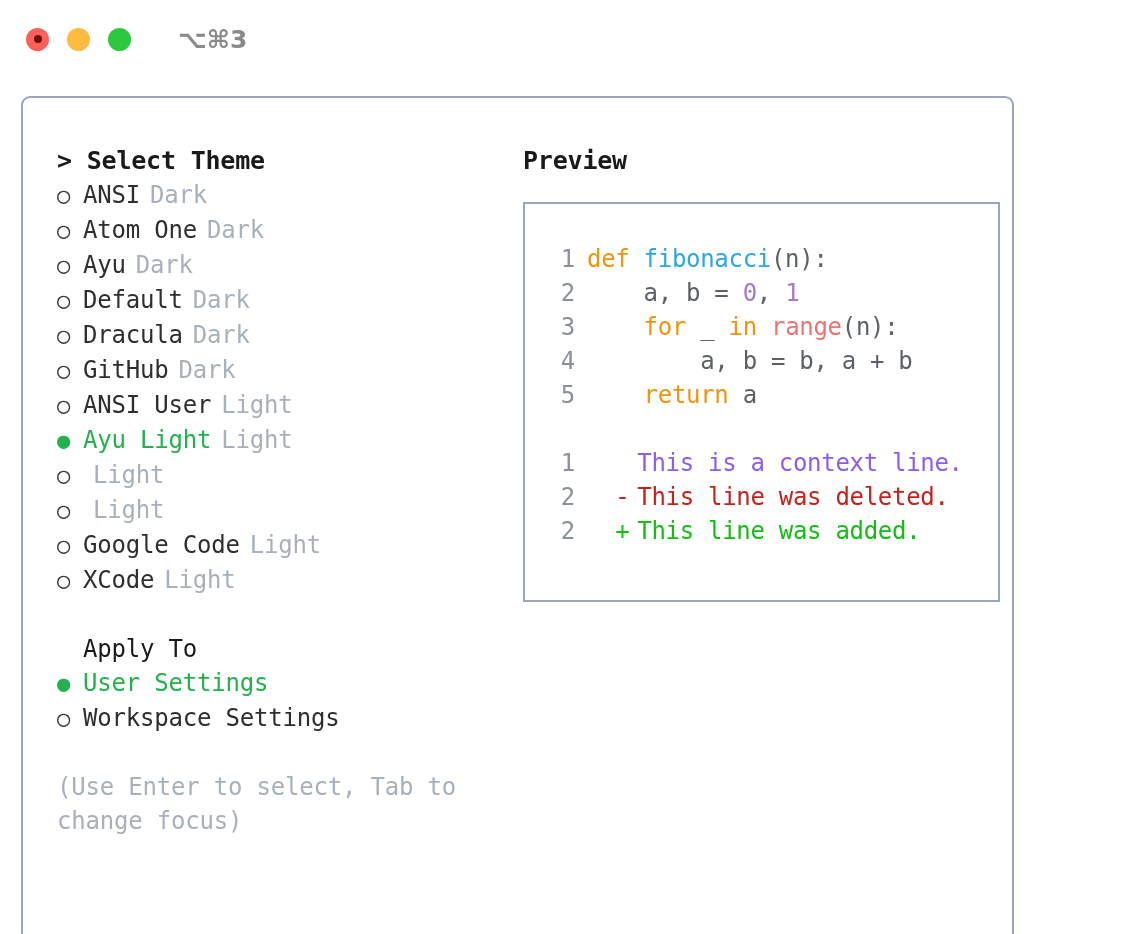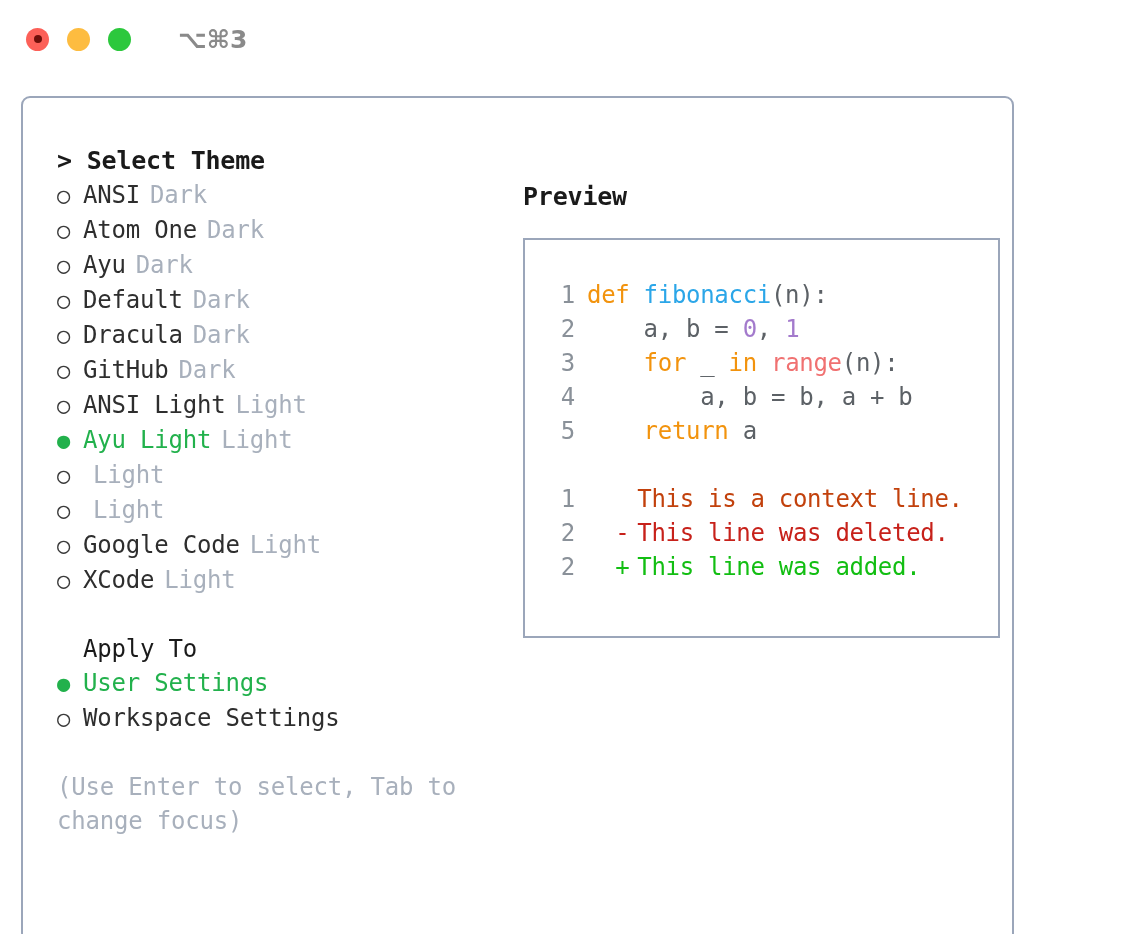--- a/index.html
+++ b/index.html
@@ -153,21 +153,20 @@
     flex: 1 1 auto;
     padding-left: 22px;
     box-sizing: border-box;
   }
   .preview-title {
     font-size: 25px;
     font-weight: 700;
     color: #1A1A1A;
     line-height: 34px;
     letter-spacing: -0.2px;
-    margin-top: 36px;
   }
   .preview-box {
     margin-top: 24px;
     width: 477px;
     height: 400px;
     border: 2px solid #9BA6BA;
     box-sizing: border-box;
     background: #ffffff;
     padding: 38px 0 0 20px;
   }
@@ -194,21 +193,21 @@
   .tok-fn   { color: #2BA6E8; }
   .tok-num  { color: #A37ACC; }
   .tok-call { color: #F07171; }
   .tok-txt  { color: #5C6166; }
 
   .diff-mark {
     width: 22px;
     flex: 0 0 22px;
     display: inline-block;
   }
-  .diff-ctx { color: #c2410c; }
+  .diff-ctx { color: #8b5cf6; }
   .diff-del { color: #C7211A; }
   .diff-add { color: #12BE12; }
 </style>
 </head>
 <body>
 
 <div class="window">
 
   <div class="titlebar">
     <div class="lights">
@@ -226,21 +225,21 @@
 
         <div class="list-header">&gt; Select Theme</div>
 
         <div id="theme-options">
             <div class="opt-row"><span class="bullet">○</span><span class="opt-label">ANSI</span><span class="opt-variant">Dark</span></div>
             <div class="opt-row"><span class="bullet">○</span><span class="opt-label">Atom One</span><span class="opt-variant">Dark</span></div>
             <div class="opt-row"><span class="bullet">○</span><span class="opt-label">Ayu</span><span class="opt-variant">Dark</span></div>
             <div class="opt-row"><span class="bullet">○</span><span class="opt-label">Default</span><span class="opt-variant">Dark</span></div>
             <div class="opt-row"><span class="bullet">○</span><span class="opt-label">Dracula</span><span class="opt-variant">Dark</span></div>
             <div class="opt-row"><span class="bullet">○</span><span class="opt-label">GitHub</span><span class="opt-variant">Dark</span></div>
-            <div class="opt-row"><span class="bullet">○</span><span class="opt-label">ANSI Light</span><span class="opt-variant">Light</span></div>
+            <div class="opt-row"><span class="bullet">○</span><span class="opt-label">ANSI User</span><span class="opt-variant">Light</span></div>
             <div class="opt-row selected"><span class="bullet sel">●</span><span class="opt-label">Ayu Light</span><span class="opt-variant">Light</span></div>
             <div class="opt-row"><span class="bullet">○</span><span class="opt-variant">Light</span></div>
             <div class="opt-row"><span class="bullet">○</span><span class="opt-variant">Light</span></div>
             <div class="opt-row"><span class="bullet">○</span><span class="opt-label">Google Code</span><span class="opt-variant">Light</span></div>
             <div class="opt-row"><span class="bullet">○</span><span class="opt-label">XCode</span><span class="opt-variant">Light</span></div>
           </div>
 
         <div class="section-gap"></div>
 
         <div class="apply-header">Apply To</div>

